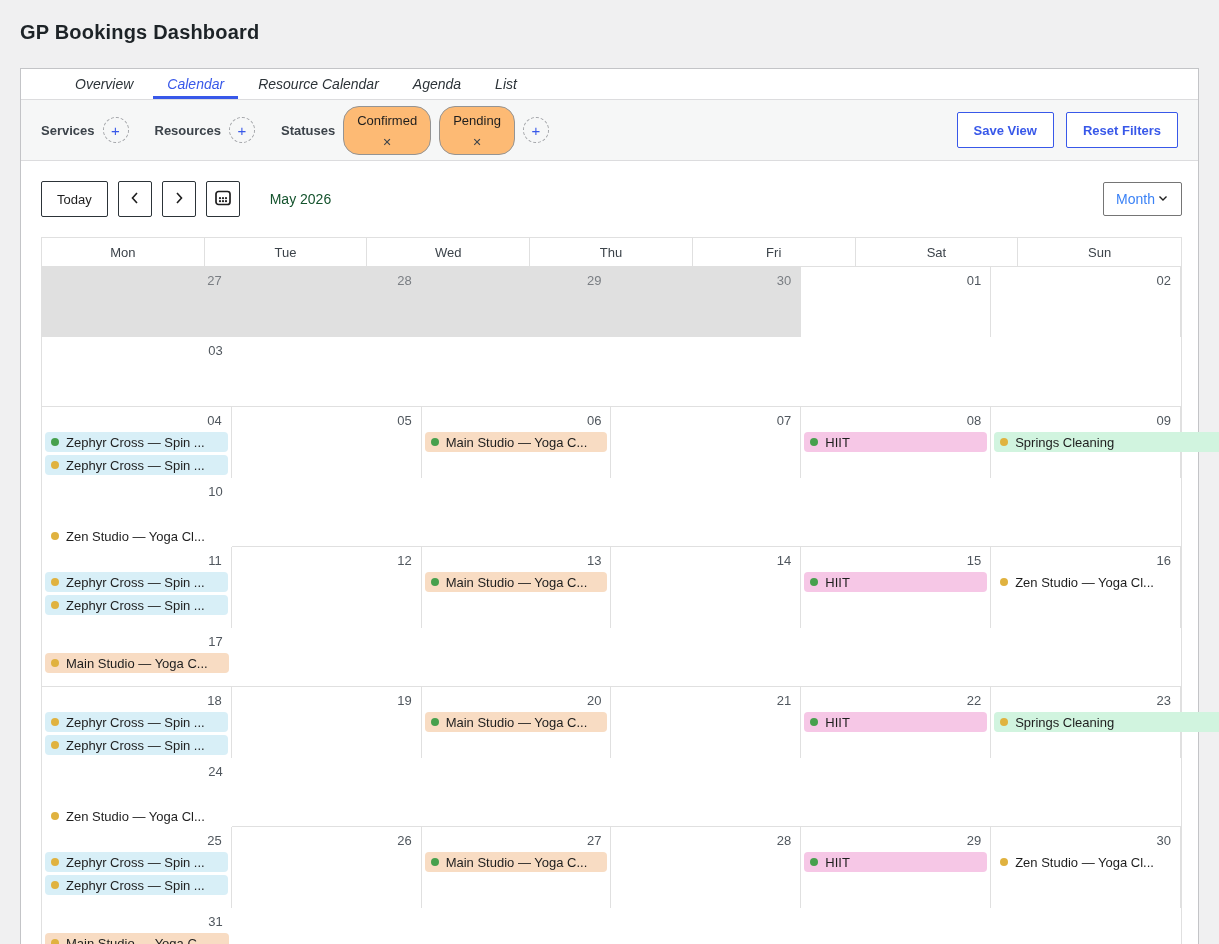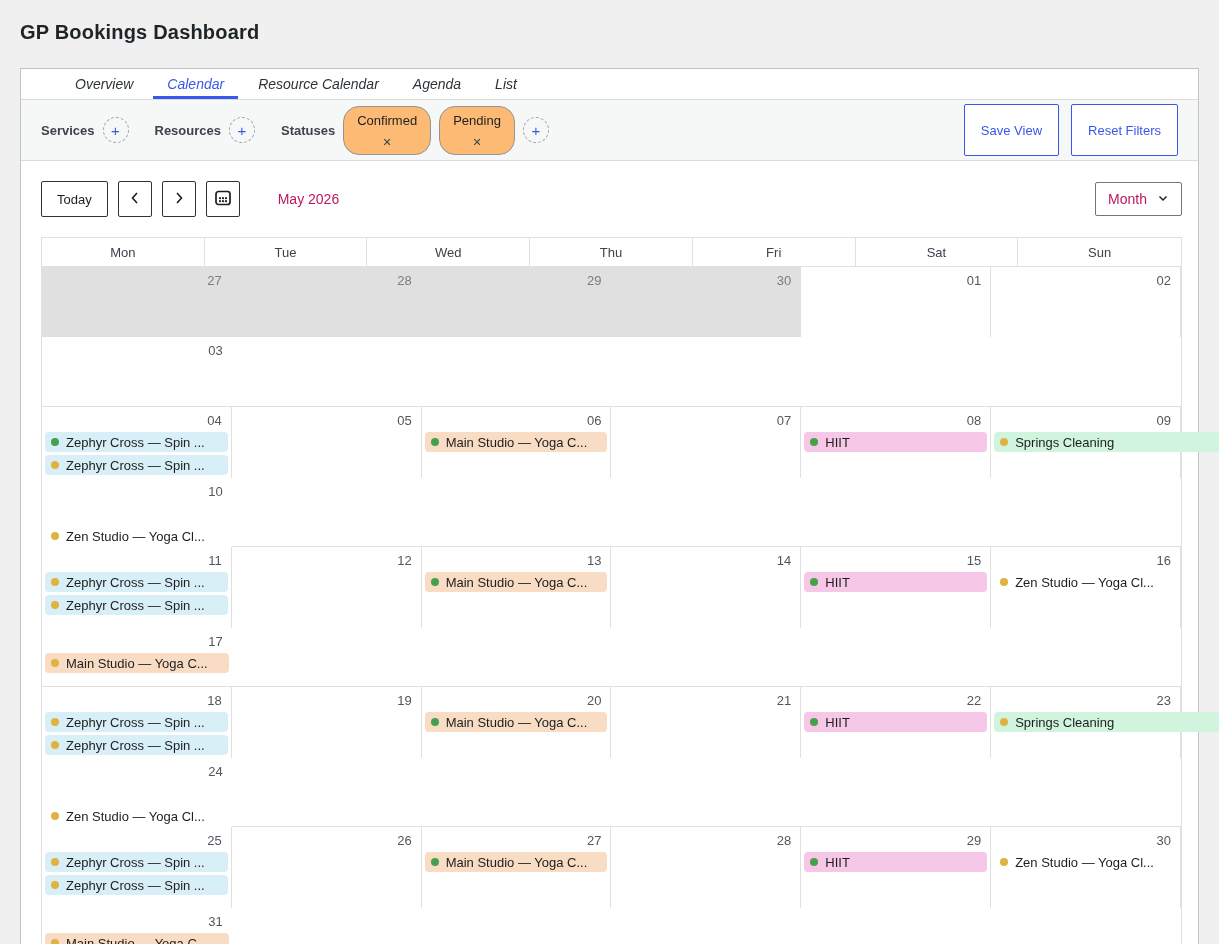--- a/index.html
+++ b/index.html
@@ -95,24 +95,24 @@
     background: none; border: none;
     font-family: inherit;
   }
   .filter-actions { display: flex; gap: 12px; }
   .outline-btn {
     background: #fff;
     border: 1px solid #3858e9;
     border-radius: 2px;
     color: #3858e9;
     font-size: 13px;
-    font-weight: 400;
+    font-weight: 700;
     font-family: inherit;
     padding: 0 16px;
-    height: 52px;
+    height: 36px;
     cursor: pointer;
     white-space: nowrap;
   }
 
   
   .content { padding: 20px 16px 0 20px; background: #fff; }
   .cal-toolbar { display: flex; align-items: center; margin-bottom: 20px; }
   .tool-btn {
     height: 36px;
     background: #fff;
@@ -122,33 +122,33 @@
     font-family: inherit;
     color: #1e1e1e;
     display: inline-flex;
     align-items: center;
     justify-content: center;
     cursor: pointer;
     margin-right: 10px;
   }
   .tool-btn.text { padding: 16px 15px; }
   .tool-btn.icon { width: 34px; }
-  .period-label { font-size: 14px; color: #be185d; margin-left: 28px; }
+  .period-label { font-size: 14px; color: #14532d; margin-left: 20px; }
   .view-select {
     margin-left: auto;
     height: 34px;
     border: 1px solid #757575;
     border-radius: 2px;
     background: #fff;
     display: inline-flex;
     align-items: center;
-    gap: 10px;
+    gap: 2px;
     padding: 0 12px;
     font-size: 14px;
-    color: #be185d;
+    color: #3b82f6;
     cursor: pointer;
   }
 
   
   .calendar { border: 1px solid #e0e0e0; border-bottom: none; }
   .day-headers {
     display: grid;
     grid-template-columns: repeat(7, 1fr);
     height: 28px;
   }

